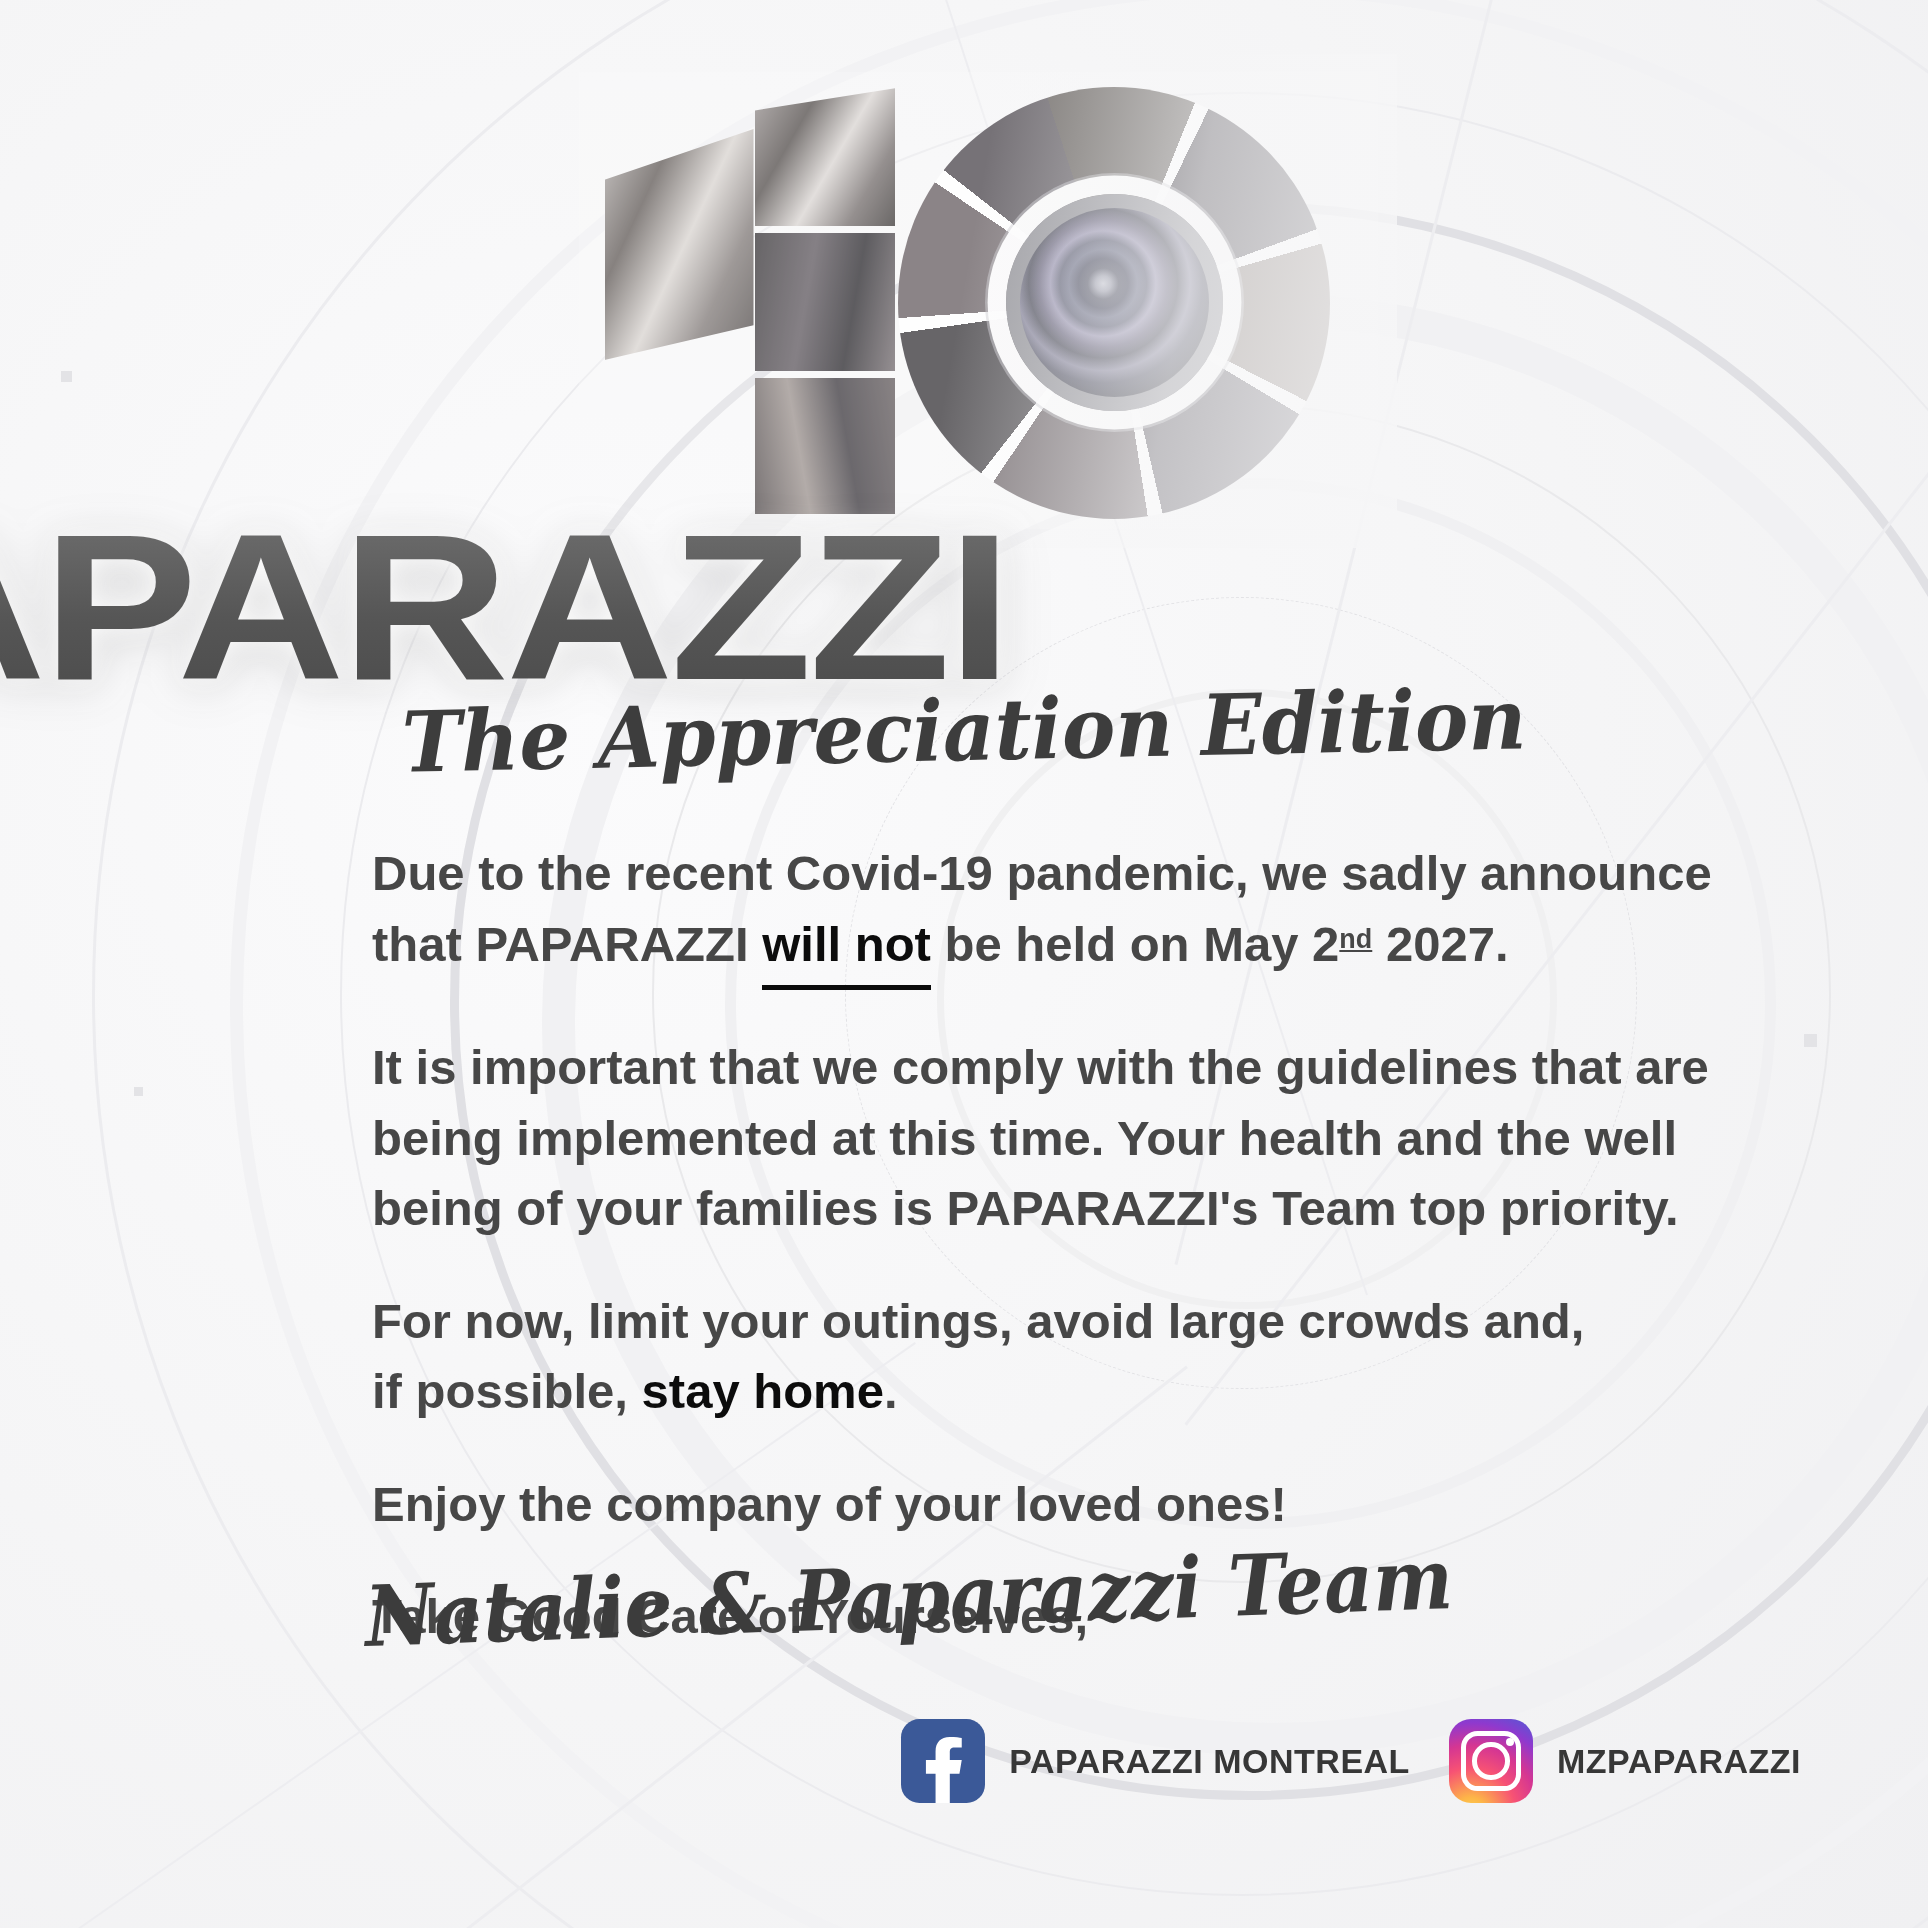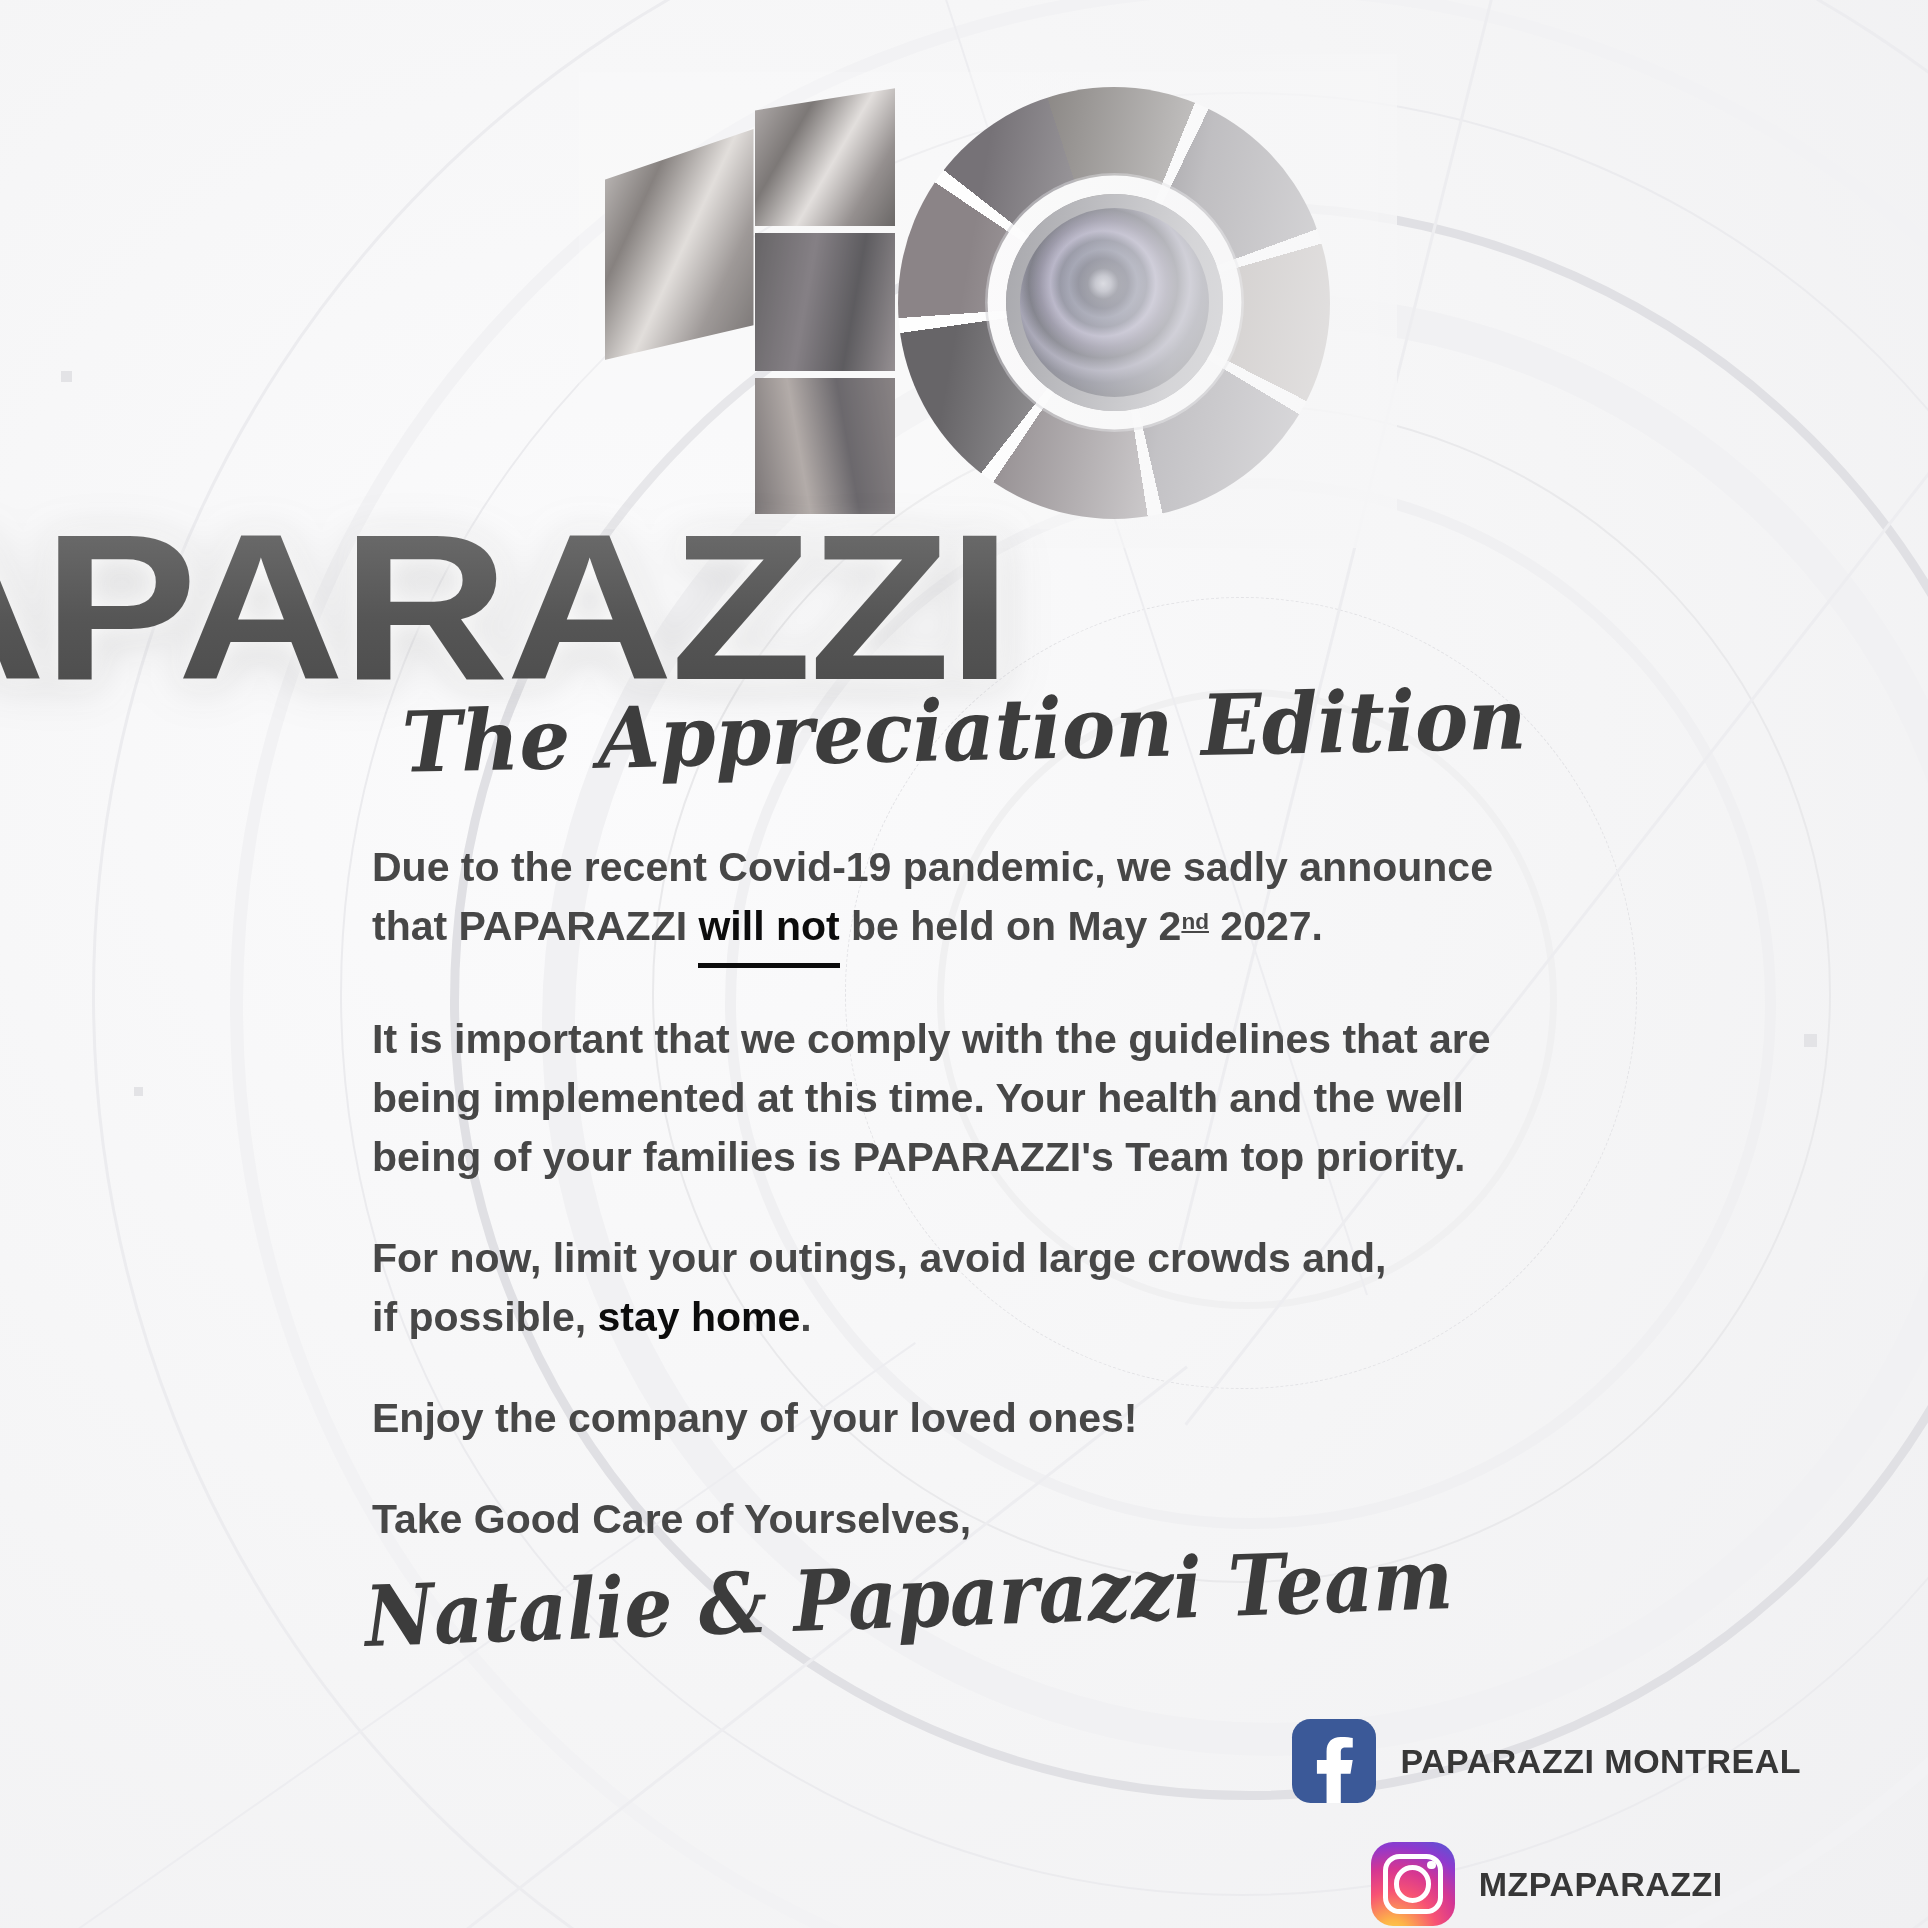--- a/index.html
+++ b/index.html
@@ -90,37 +90,37 @@
     filter:drop-shadow(0 0 9.2px #ffffff) drop-shadow(0 4.6px 13px rgba(0,0,0,0.14));
   }
   .script-sub{
     position:absolute;left:0;top:681px;width:100%;text-align:center;z-index:3;
     font-family:"DejaVu Serif",serif;font-style:italic;font-weight:bold;
     font-size:84px;color:#3d3d3d;transform:rotate(-1.2deg) scaleX(0.95);
   }
 
   
   .copy{position:absolute;left:372px;top:838px;width:1359px;z-index:3;
-    font-weight:bold;font-size:41px;line-height:1.44;color:#474747;}
+    font-weight:bold;font-size:49px;line-height:1.44;color:#474747;}
   .copy p{margin:0 0 42px 0;}
   .em-dark{color:#0c0c0c;margin-top:12px;}
   .em-underline{
     display:inline-block;color:#0c0c0c;
     border-bottom:5.5px solid #0c0c0c;padding-bottom:15px;line-height:1.05;
   }
   .sup{font-size:0.55em;position:relative;top:-0.48em;text-decoration:underline;}
 
   .signature{
     position:absolute;left:365px;top:1567px;z-index:3;
     font-family:"DejaVu Serif",serif;font-style:italic;font-weight:bold;
     font-size:84px;color:#3c3c3c;transform:rotate(-2deg) scaleX(0.9);transform-origin:left center;
   }
 
   
-  .social{position:absolute;right:127px;top:1719px;display:flex;align-items:center;gap:39px;z-index:3;flex-direction:column;}
+  .social{position:absolute;right:127px;top:1719px;display:flex;align-items:center;gap:39px;z-index:3;}
   .social-item{display:flex;align-items:center;gap:24px;}
   .social-label{font-weight:bold;font-size:34px;color:#373737;letter-spacing:0.5px;}
   .fb-icon{width:84px;height:84px;border-radius:18.4px;background:#3b5998;
     display:flex;align-items:flex-end;justify-content:center;overflow:hidden;}
   .fb-icon svg{display:block;height:68px;margin-bottom:-1.8px;}
   .ig-icon{position:relative;width:84px;height:84px;border-radius:22px;
     background:radial-gradient(circle at 26% 112%, #fdd54f 0%, #fdb548 14%, #f75274 40%, #d53692 60%, #8f39ce 80%, #4f5bd5 100%);}
   .ig-icon::before{content:"";position:absolute;inset:12px;border:5.5px solid #ffffff;border-radius:16.5px;}
   .ig-lens{position:absolute;inset:0;margin:auto;width:27.5px;height:27.5px;border:5.5px solid #ffffff;border-radius:50%;}
   .ig-dot{position:absolute;right:19px;top:19px;width:8.3px;height:8.3px;border-radius:50%;background:#ffffff;}

